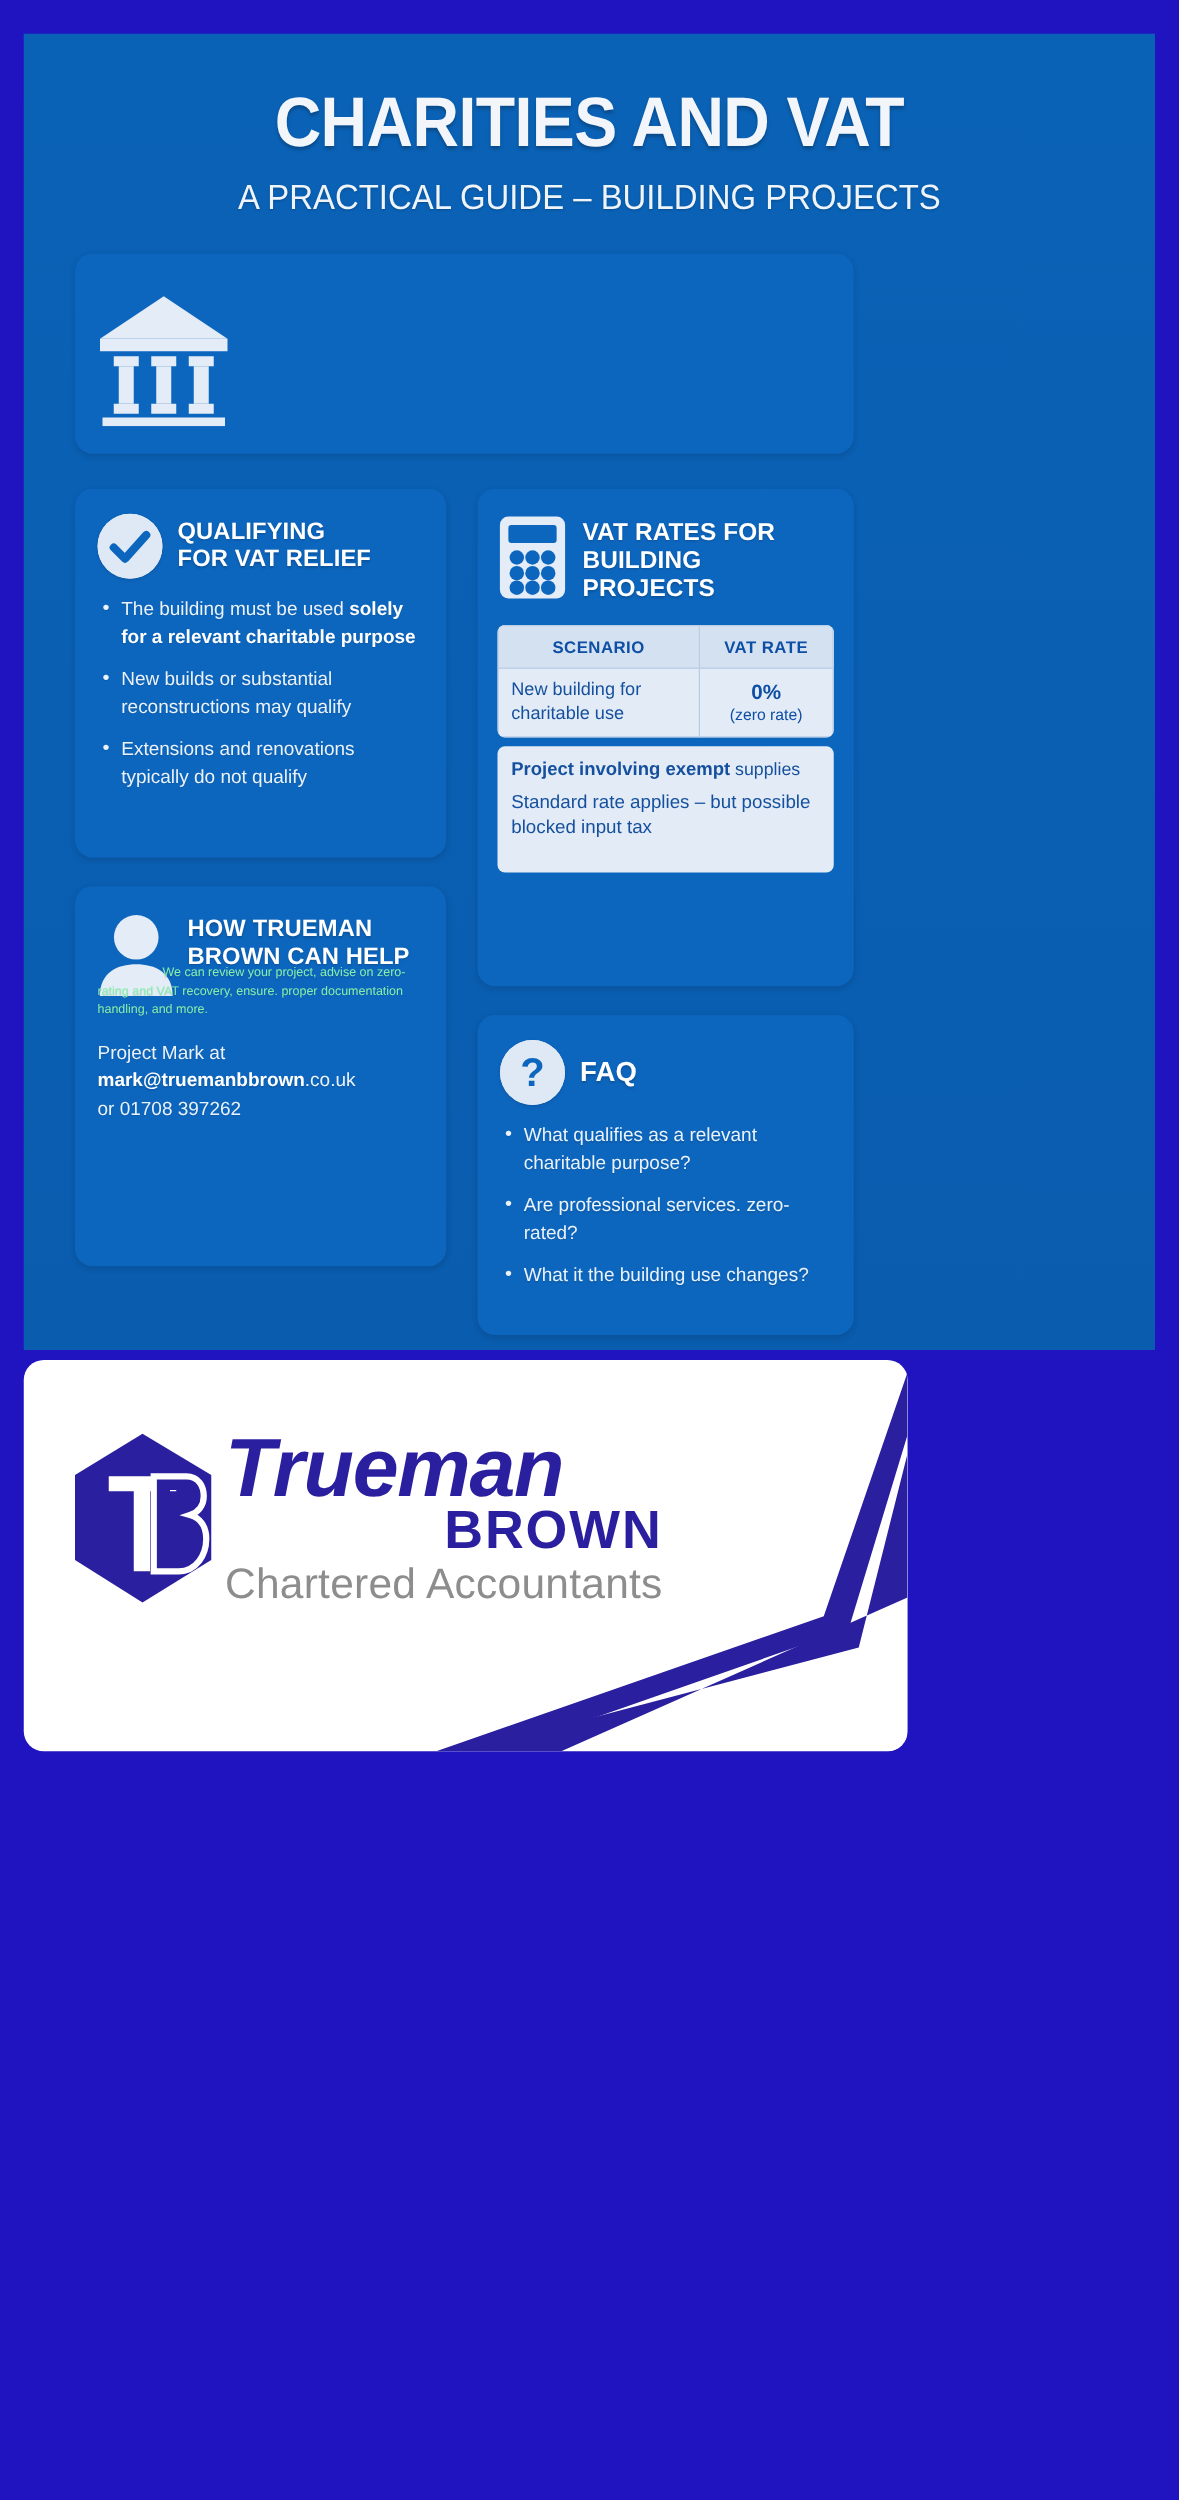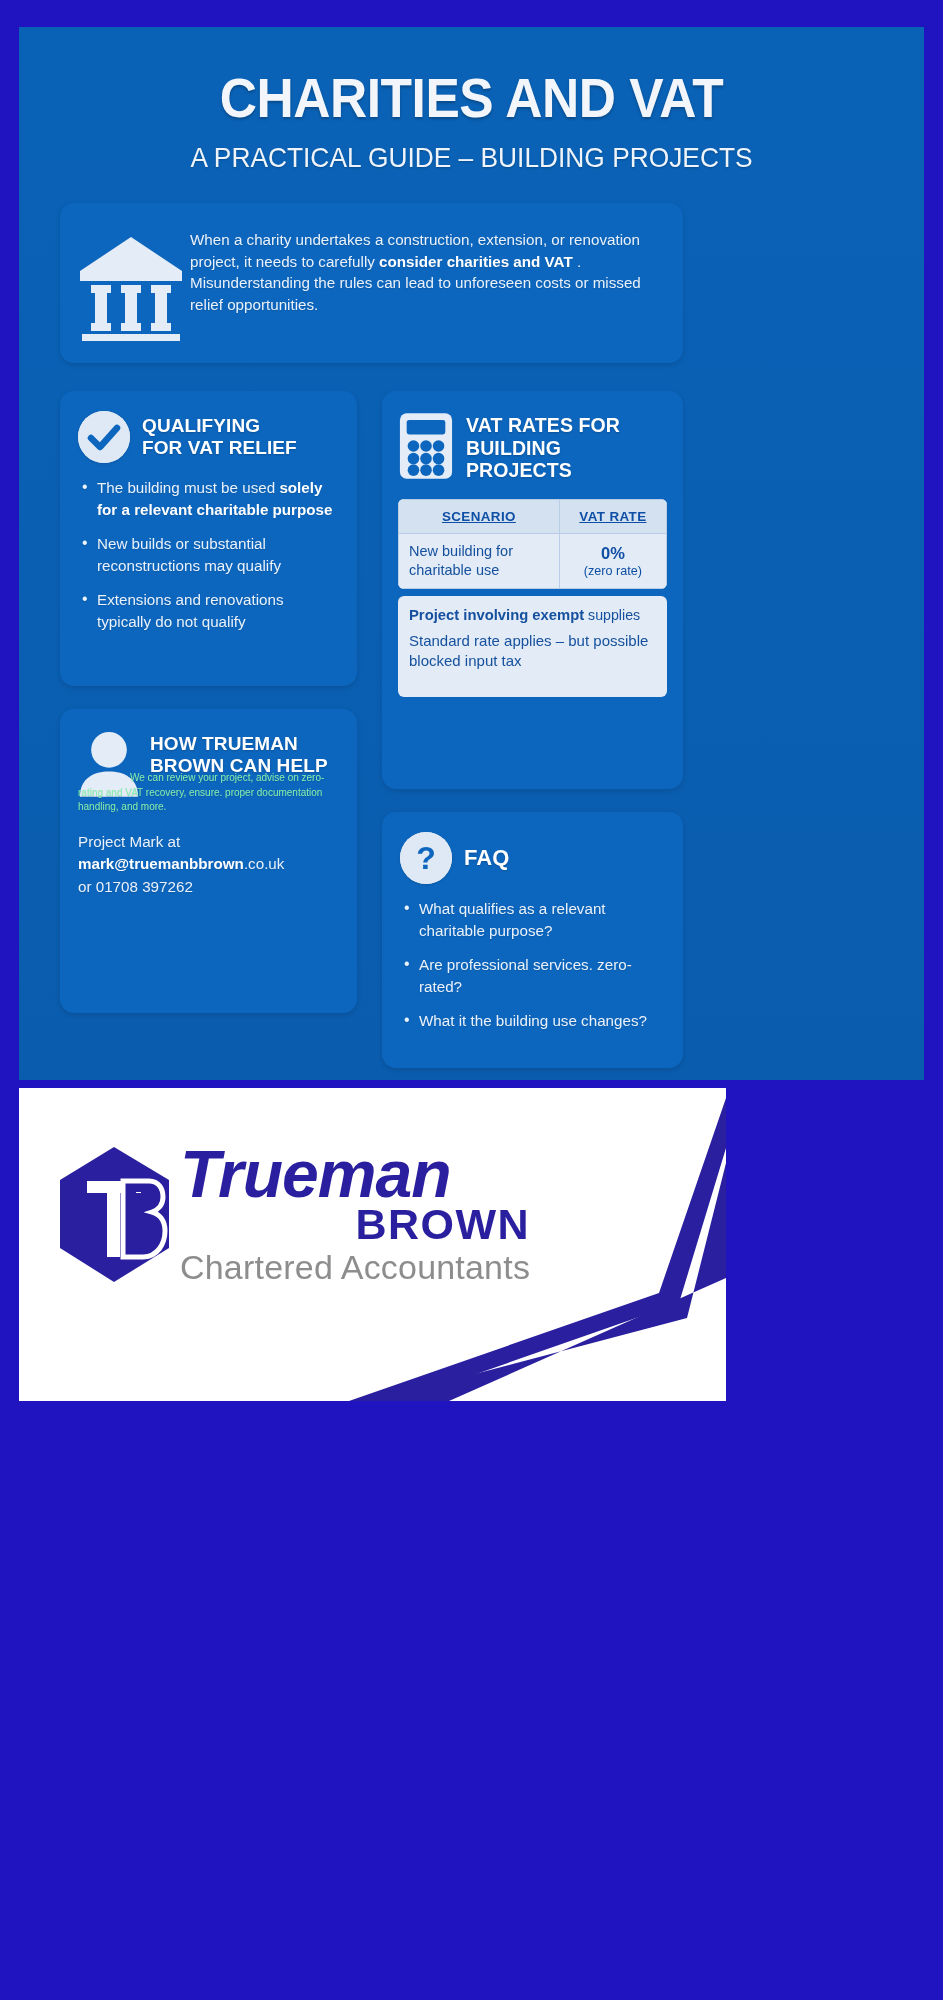--- a/index.html
+++ b/index.html
@@ -88,21 +88,21 @@
   
   .tbl{
     margin-top:6px;background:#e2ebf6;border-radius:6px;overflow:hidden;
     border-collapse:collapse;width:100%;
   }
   .tbl td,.tbl th{
     border:1px solid #b9cde6;padding:8px 10px;vertical-align:middle;
   }
   .tbl th{
     background:#d4e1f1;color:#0e4fa5;font-size:13.4px;font-weight:bold;
-    letter-spacing:.4px;text-align:center;padding:9px 6px;text-decoration:underline;
+    letter-spacing:.4px;text-align:center;padding:9px 6px;
   }
   .tbl td.scn{color:#15509e;font-size:14.5px;line-height:1.32;width:60%;}
   .tbl td.rt{text-align:center;color:#0e4fa5;line-height:1.26;}
   .tbl td.rt .pct{font-size:16.5px;font-weight:bold;display:block;}
   .tbl td.rt .sub{font-size:12.6px;display:block;}
   .note{
     margin-top:7px;background:#e2ebf6;border-radius:6px;padding:9px 11px 25px 11px;
   }
   .note .nt{color:#15509e;font-size:14.2px;line-height:1.4;}
   .note .nt b{font-weight:bold;font-size:14.8px;}
@@ -114,21 +114,21 @@
     color:#86efac;font-size:10px;line-height:1.47;margin-top:-30px;
     text-shadow:0 1px 1px rgba(0,0,0,.12);
   }
   .help-body .indent{text-indent:52px;}
   .contact{color:#eaf2fb;font-size:15.2px;line-height:1.47;margin-top:16px;text-shadow:0 1px 1px rgba(0,0,0,.12);}
   .contact b{color:#ffffff;font-weight:bold;}
 
   
   .logobox{
     position:absolute;left:19px;top:1088px;width:707px;height:313px;
-    background:#ffffff;overflow:hidden;
+    background:#ffffff;overflow:hidden;border-radius:16px;
   }
   .logowrap{position:absolute;left:38px;top:56px;display:flex;align-items:center;}
   .tbmark{width:115px;height:140px;margin-right:8px;}
   .wordmark{position:relative;}
   .w-true{
     font-family:"Liberation Sans", sans-serif;
     font-style:italic;font-weight:bold;font-size:66px;color:#2a1f9e;
     line-height:.92;letter-spacing:-1px;
   }
   .w-brown{
@@ -164,23 +164,20 @@
           <rect x="13" y="92" width="20" height="8" fill="#e3ecf7"></rect>
           <rect x="43" y="54" width="20" height="8" fill="#e3ecf7"></rect>
           <rect x="47" y="62" width="12" height="30" fill="#e3ecf7"></rect>
           <rect x="43" y="92" width="20" height="8" fill="#e3ecf7"></rect>
           <rect x="73" y="54" width="20" height="8" fill="#e3ecf7"></rect>
           <rect x="77" y="62" width="12" height="30" fill="#e3ecf7"></rect>
           <rect x="73" y="92" width="20" height="8" fill="#e3ecf7"></rect>
           <rect x="4" y="103" width="98" height="7" fill="#e3ecf7"></rect>
         </svg>
       </div>
-      <div class="intro-text">
-        <span>When a charity undertakes a construction, extension, or renovation project, it needs to carefully </span><b>consider charities and VAT</b><span> . Misunderstanding the rules can lead to unforeseen costs or missed relief opportunities.</span>
-      </div>
     </div>
 
     <div class="card qualify">
       <div class="card-head">
         <div class="circ">
           <svg viewBox="0 0 52 52" width="52" height="52">
             <circle cx="26" cy="26" r="26" fill="#dfe9f5"></circle>
             <path d="M13 27 L22 36 L39 17" stroke="#0d66be" stroke-width="6.5" fill="none" stroke-linecap="round" stroke-linejoin="round"></path>
           </svg>
         </div>

